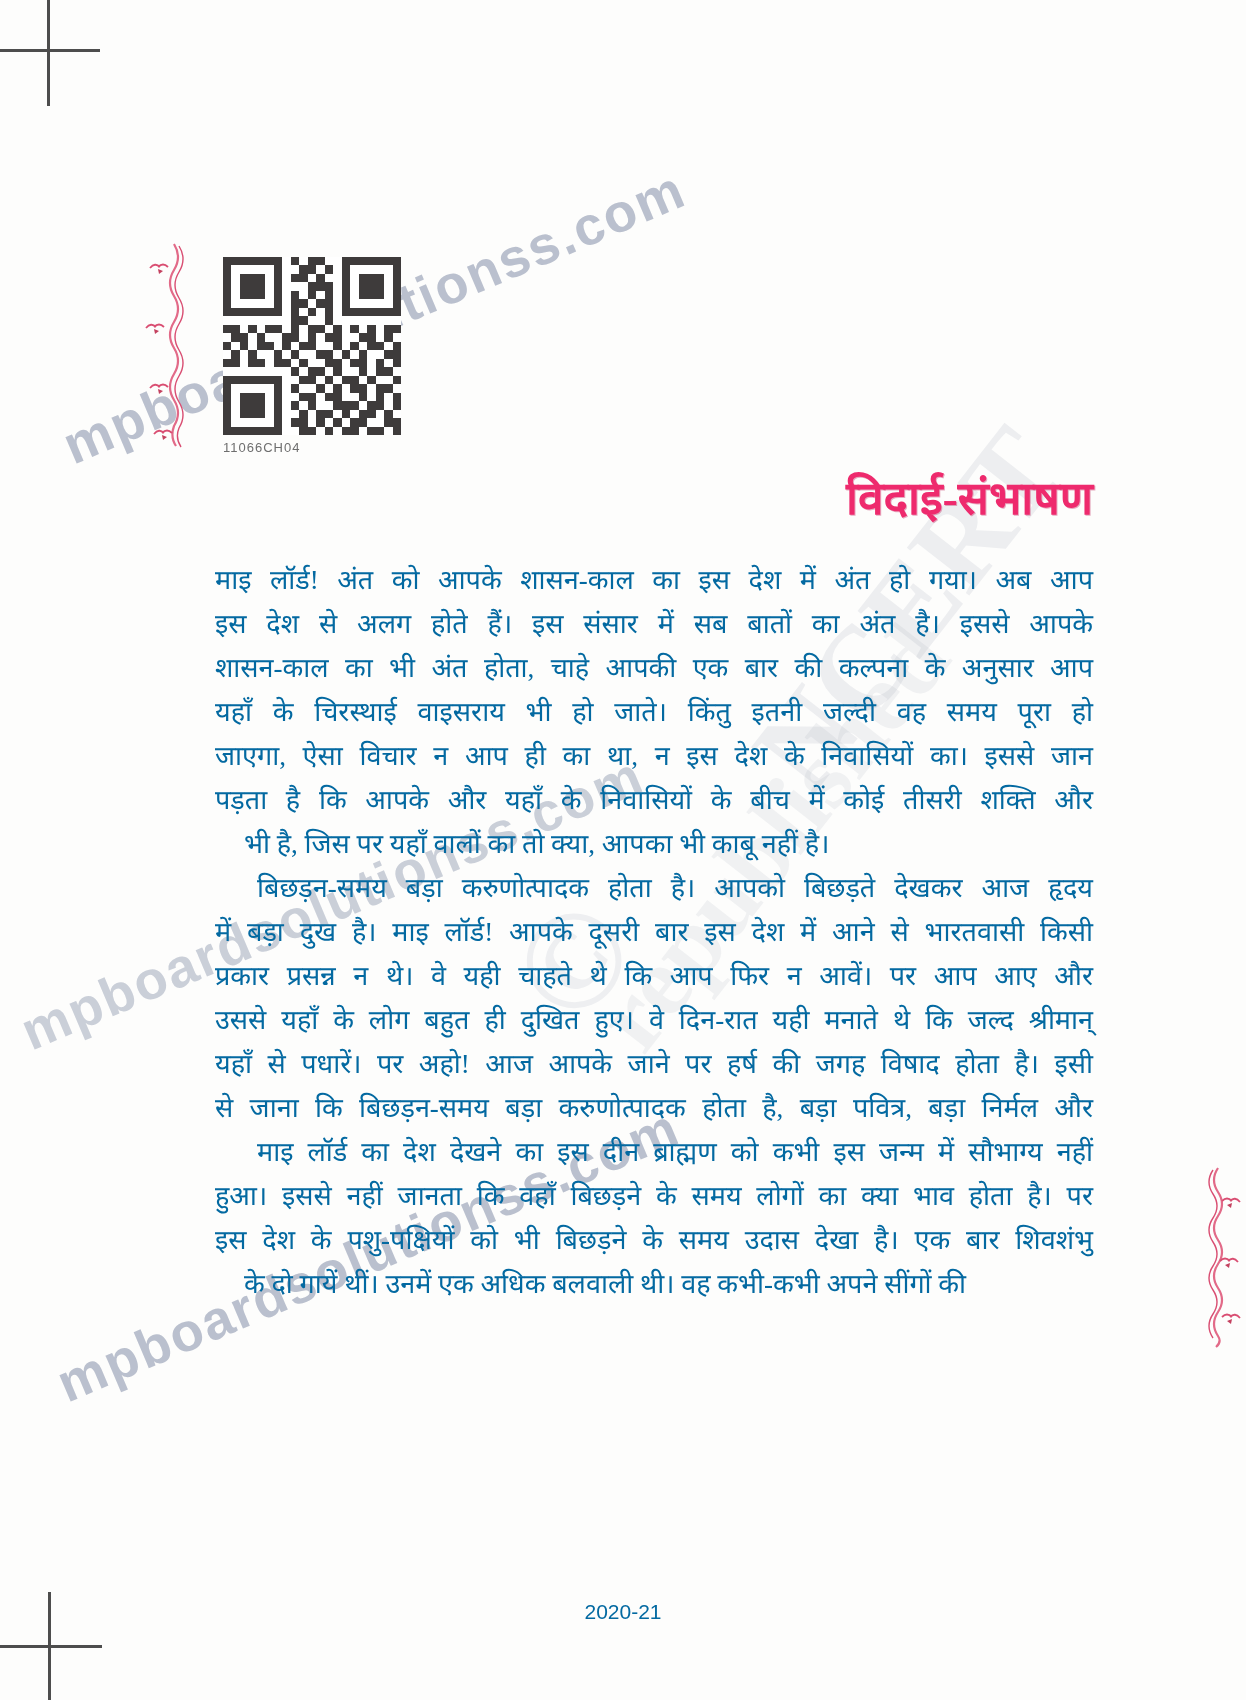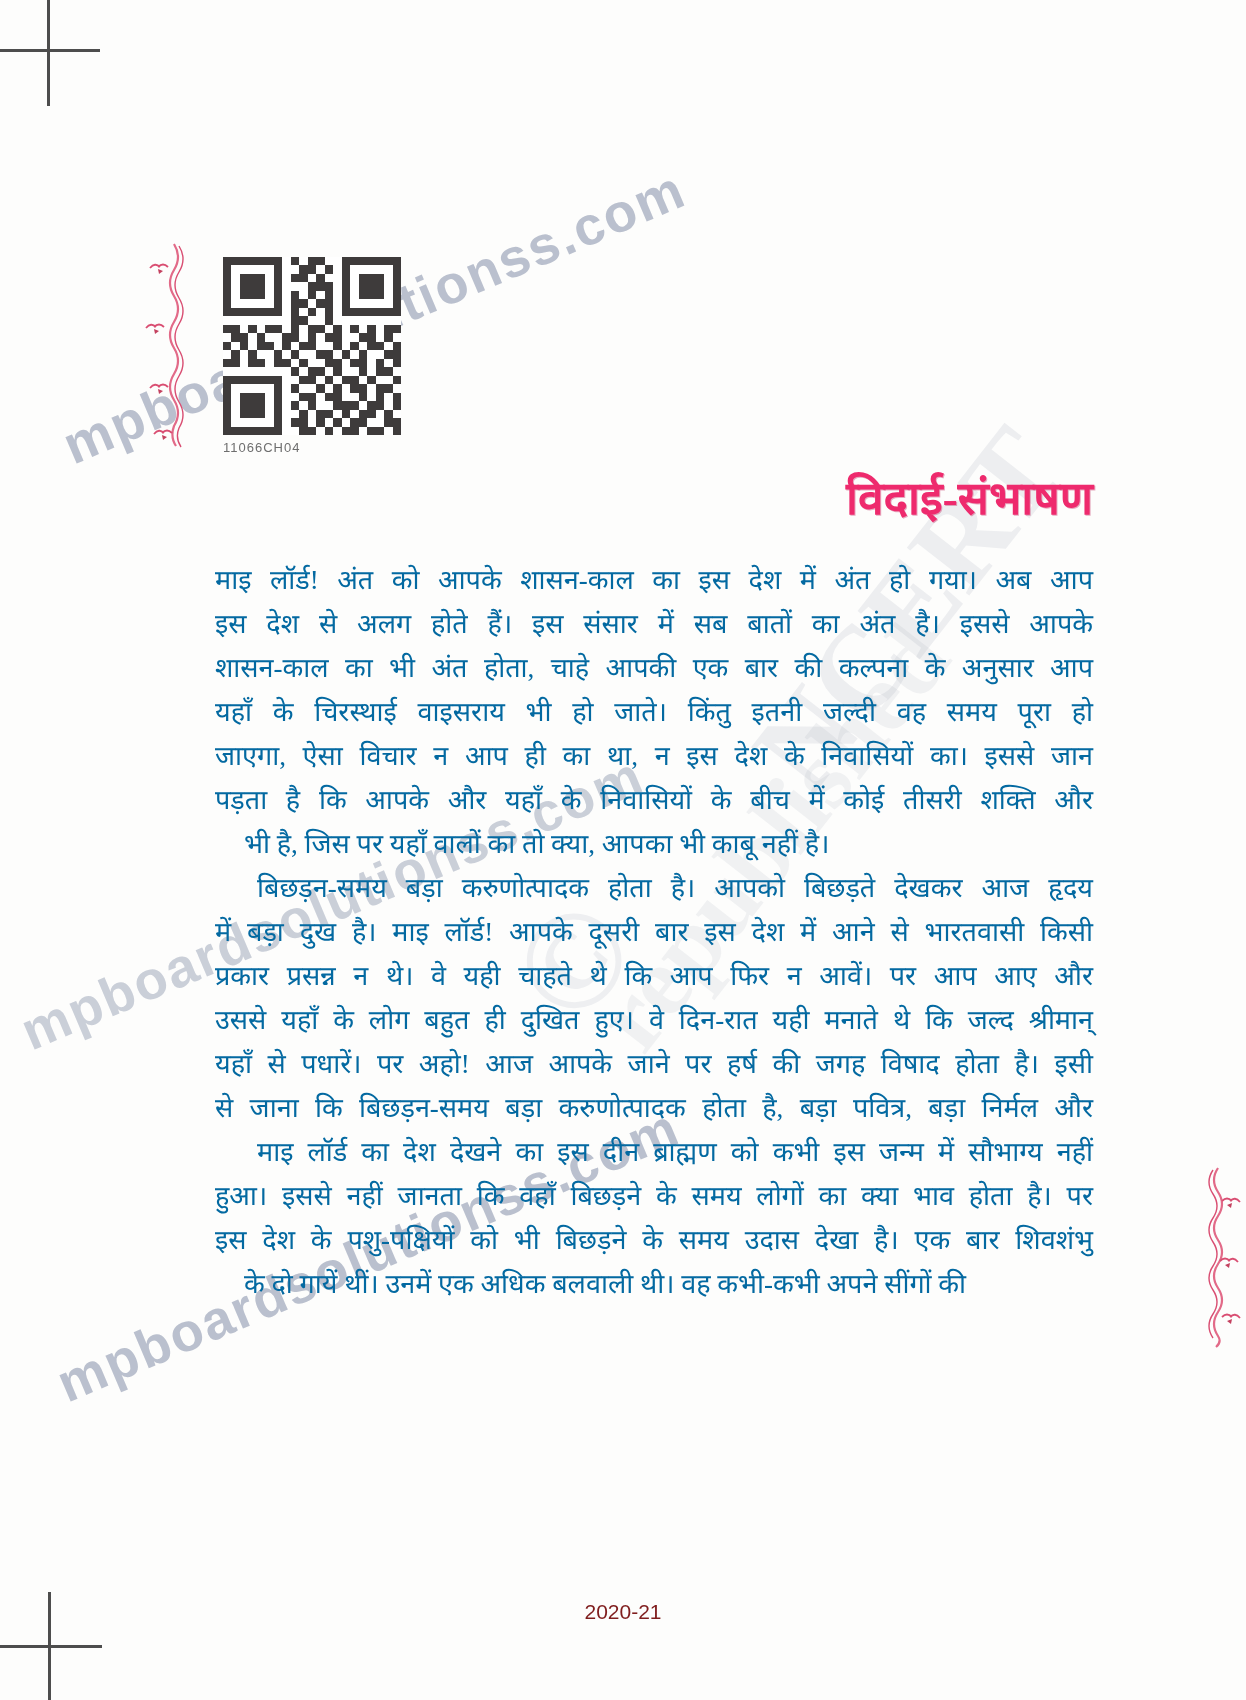--- a/index.html
+++ b/index.html
@@ -45,21 +45,21 @@
         text-shadow:1px 1px 0 rgba(190,20,80,0.35); }
   
   .body-text { position:absolute; left:215px; top:558px; width:878px;
         font-size:27px; line-height:44px; color:#0369a1; }
   .body-text .line { text-align:justify; text-align-last:justify; height:44px; overflow:visible; }
   .body-text .line.end { text-align-last:left;margin-left:29px; }
   .body-text .line.indent { text-indent:42px; }
   
   .footer { position:absolute; left:0; top:1600px; width:1246px; text-align:center;
         font-family:"Liberation Sans","DejaVu Sans",sans-serif;
-        font-size:21px; color:#7f1d1d; }
+        font-size:21px; color:#0369a1; }
 </style>
 </head>
 <body>
 
 <div class="page">
 
   <div class="cm cm-tl-v"></div>
   <div class="cm cm-tl-h"></div>
   <div class="cm cm-bl-v"></div>
   <div class="cm cm-bl-h"></div>

